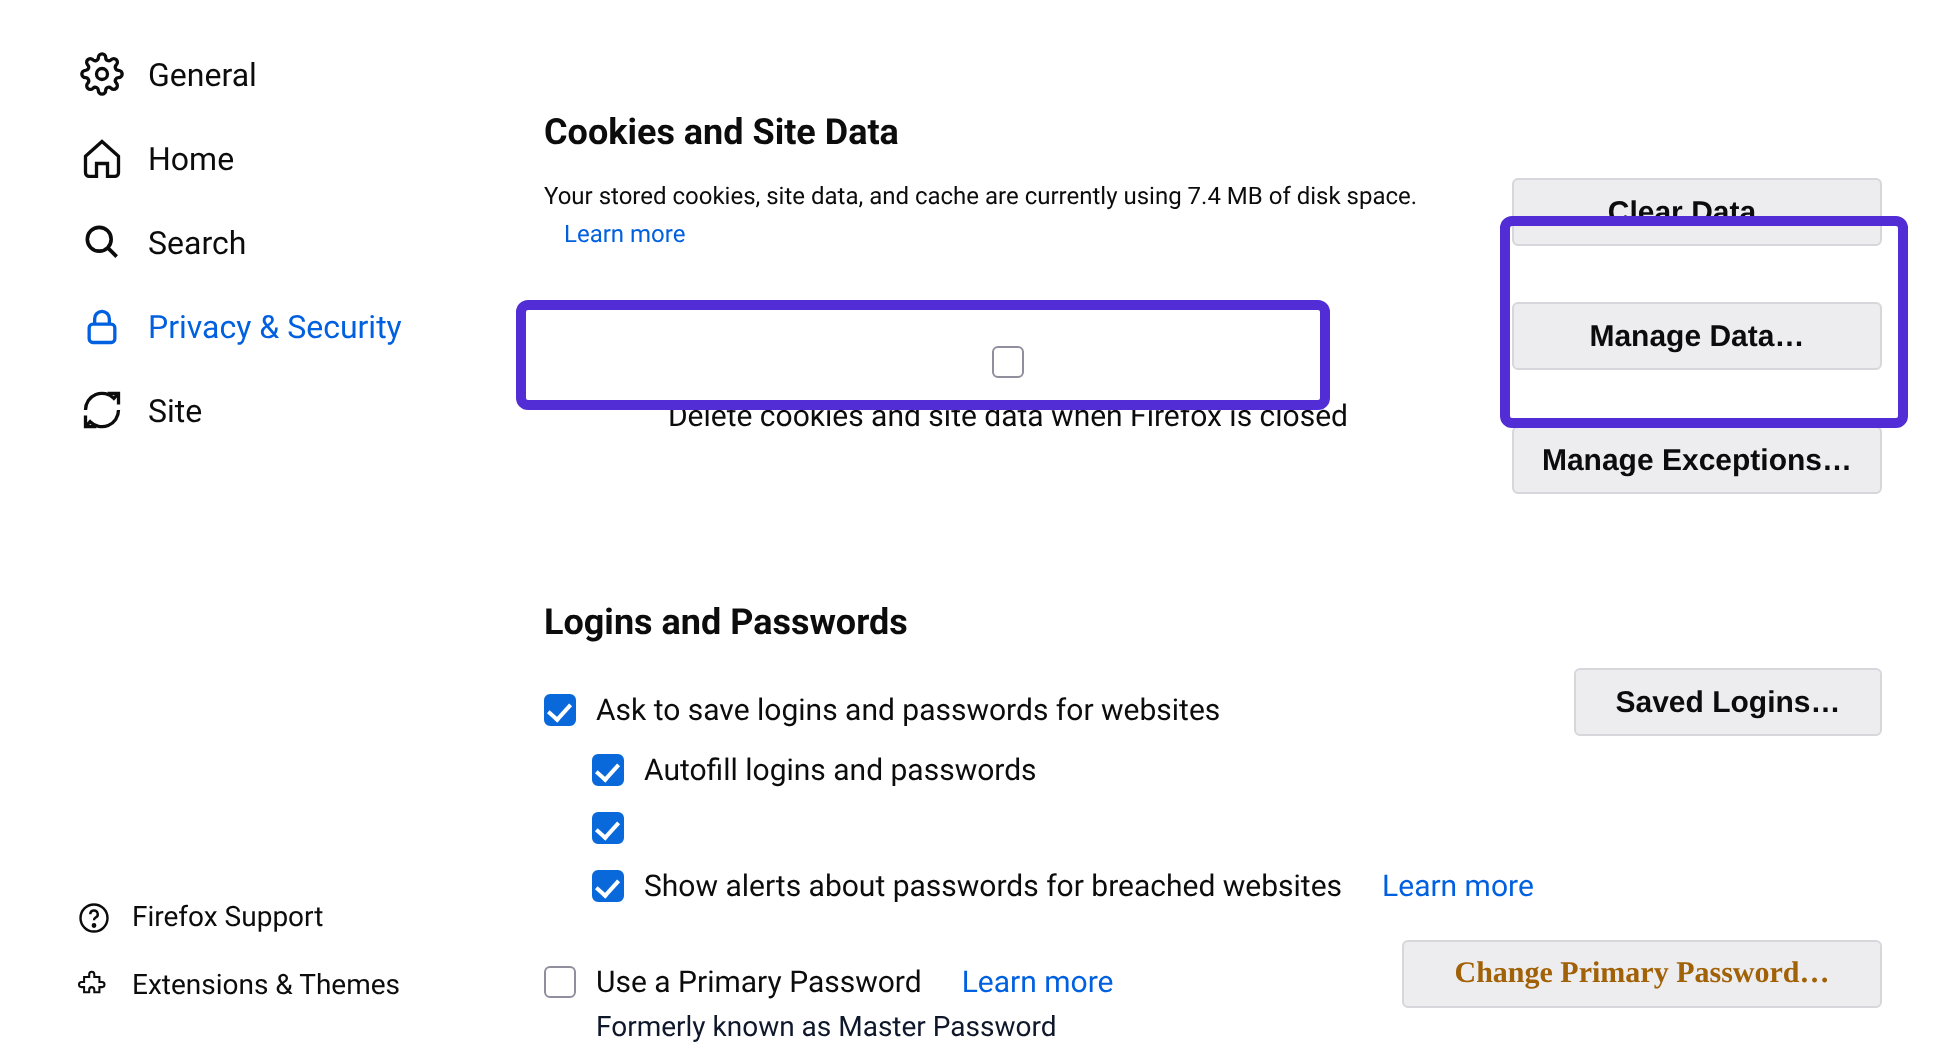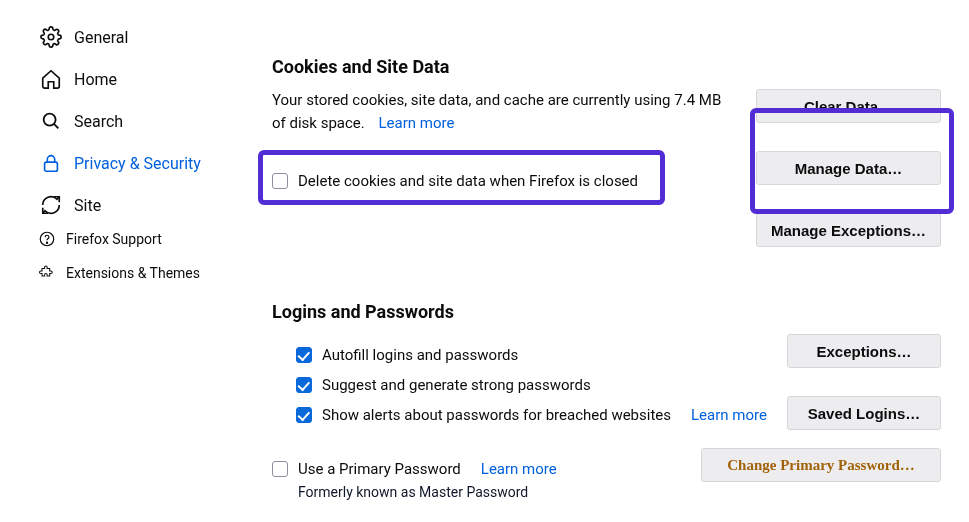--- a/index.html
+++ b/index.html
@@ -9,24 +9,24 @@
       color: #0c0c0d;
       background: #fff;
       width: 969px;
       height: 522px;
       overflow: hidden;
       position: relative;
     }
     .layout { display: flex; height: 100%; }
     .sidebar {
       width: 232px;
-      padding: 18px 8px 16px 30px;
+      padding: 18px 8px 6px 30px;
       display: flex;
       flex-direction: column;
-      justify-content: flex-start;
+      justify-content: space-between;
     }
     .sidebar-top { display: flex; flex-direction: column; gap: 4px; }
     .sidebar-bottom { display: flex; flex-direction: column; gap: 4px; padding-bottom: 8px; }
     .sidebar-item {
       display: flex;
       align-items: center;
       gap: 12px;
       padding: 8px 10px;
       border-radius: 4px;
       cursor: pointer;
@@ -49,21 +49,21 @@
       margin-top: 46px;
       margin-bottom: 12px;
     }
     .section-title:first-child { margin-top: 48px; }
     .row {
       display: flex;
       align-items: flex-start;
       justify-content: space-between;
       gap: 20px;
     }
-    .desc-block { max-width: 500px; line-height: 1.55; font-size: 15px; }
+    .desc-block { max-width: 500px; line-height: 1.55; font-size: 12px; }
     .link { color: #0060df; text-decoration: none; cursor: pointer; margin-left: 10px; }
     .btn-col { display: flex; flex-direction: column; gap: 28px; }
     .btn {
       background: #ededf0;
       border: 1px solid #d7d7db;
       font-size: 15px;
       color: #0c0c0d;
       min-width: 154px;
       height: 34px;
       border-radius: 3px;
@@ -195,53 +195,55 @@
 
   <main class="main">
 
     <h2 class="section-title">Cookies and Site Data</h2>
     <div class="row">
       <div class="left-col">
         <p class="desc-block">
           <span>Your stored cookies, site data, and cache are currently using 7.4 MB of disk space.</span>
           <a class="link">Learn more</a>
         </p>
-        <div class="checkline" style="margin-top:36px;">
+        <div class="checkline" style="margin-top:47px;flex-direction:column;">
           <span class="checkbox"></span>
           <span>Delete cookies and site data when Firefox is closed</span>
         </div>
       </div>
       <div class="btn-col">
         <button class="btn">Clear Data…</button>
         <button class="btn">Manage Data…</button>
         <button class="btn" style="min-width:180px;">Manage Exceptions…</button>
       </div>
     </div>
 
     <h2 class="section-title" style="margin-top:54px;">Logins and Passwords</h2>
 
     <div class="options-group">
       <div class="row">
         <div class="left-col">
+          <div class="checkline">
+            <span class="checkbox checked"></span>
+            <span>Ask to save logins and passwords for websites</span>
+          </div>
           <div class="checkline indent">
             <span class="checkbox checked"></span>
             <span>Autofill logins and passwords</span>
           </div>
           <div class="checkline indent">
             <span class="checkbox checked"></span>
-            <span>Suggest and generate strong passwords</span>
           </div>
           <div class="checkline indent">
             <span class="checkbox checked"></span>
             <span>Show alerts about passwords for breached websites</span>
             <a class="link">Learn more</a>
           </div>
         </div>
         <div class="btn-col">
-          <button class="btn">Exceptions…</button>
           <button class="btn">Saved Logins…</button>
         </div>
       </div>
 
       <div class="row" style="margin-top:18px;">
         <div class="left-col">
           <div class="checkline">
             <span class="checkbox"></span>
             <span>Use a Primary Password</span>
             <a class="link">Learn more</a>

